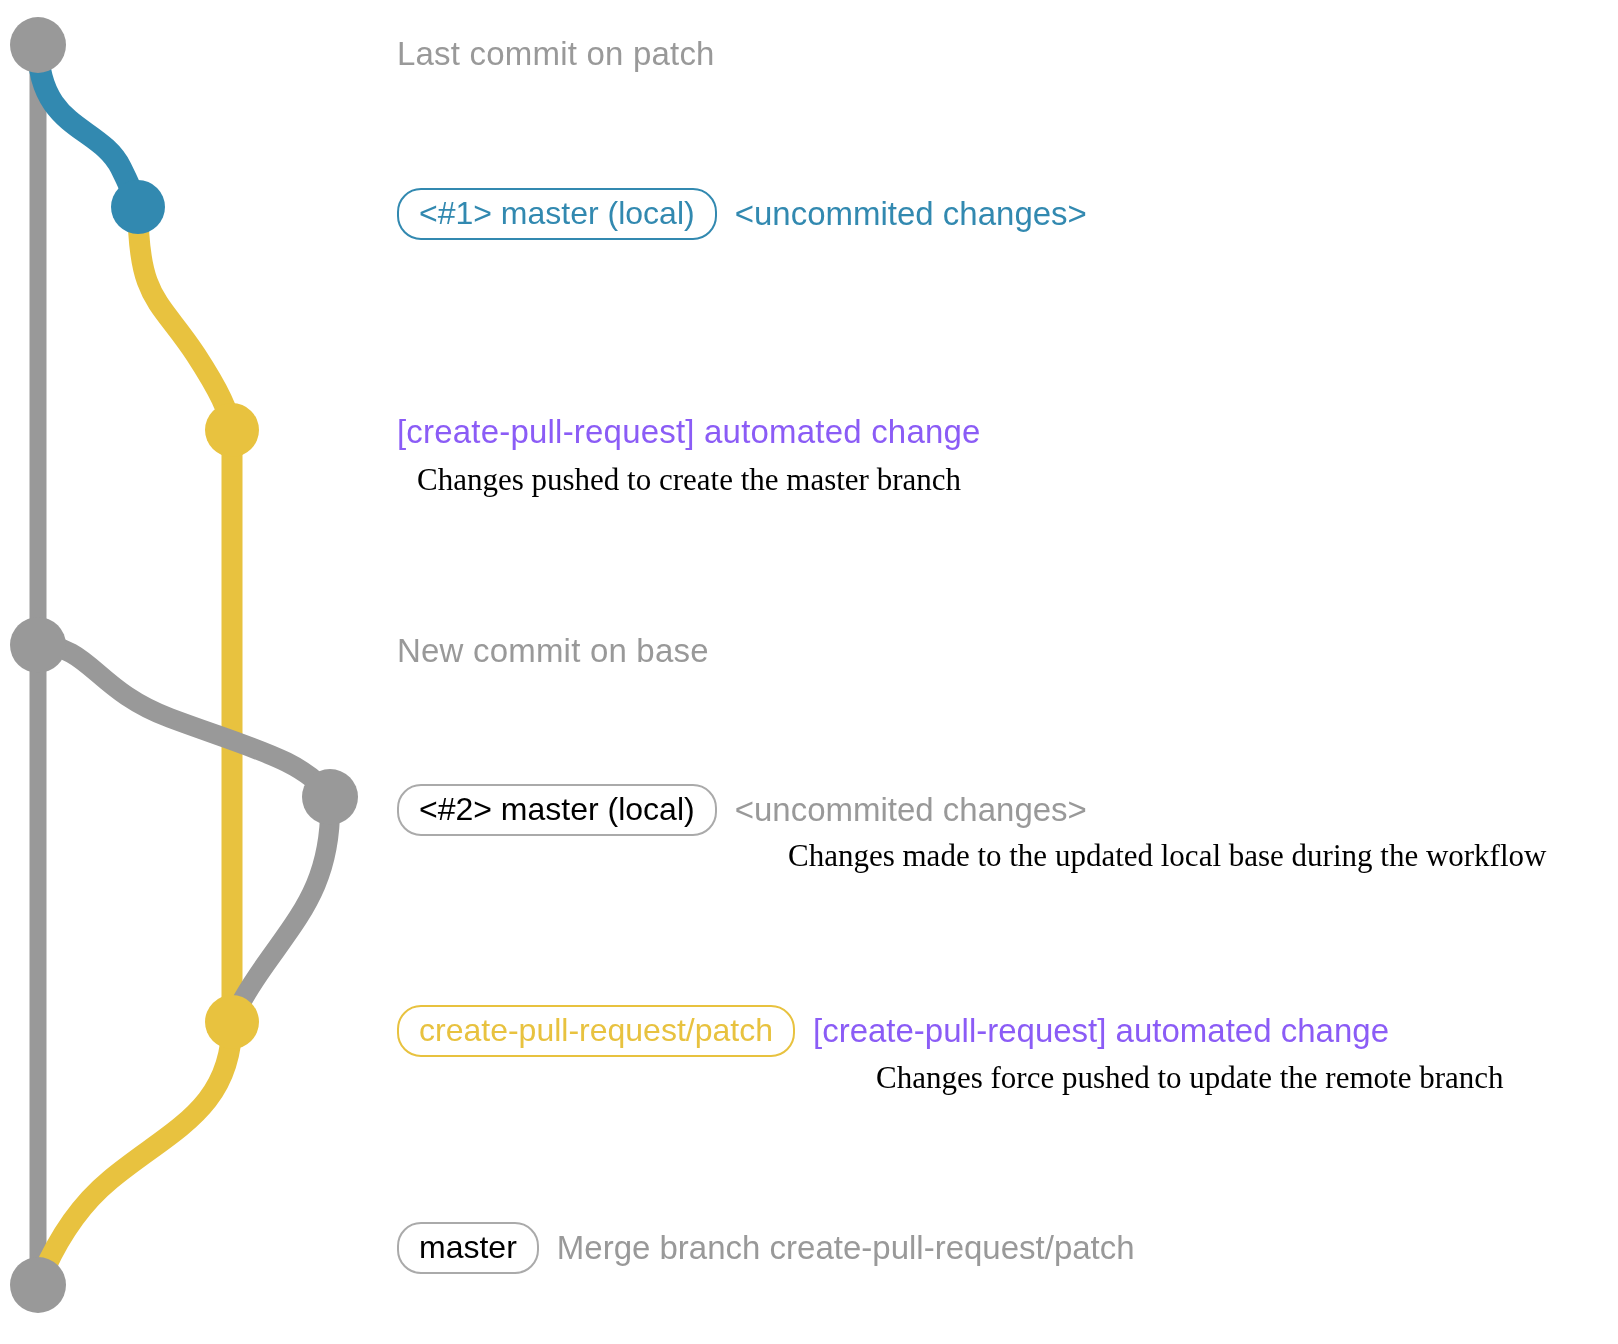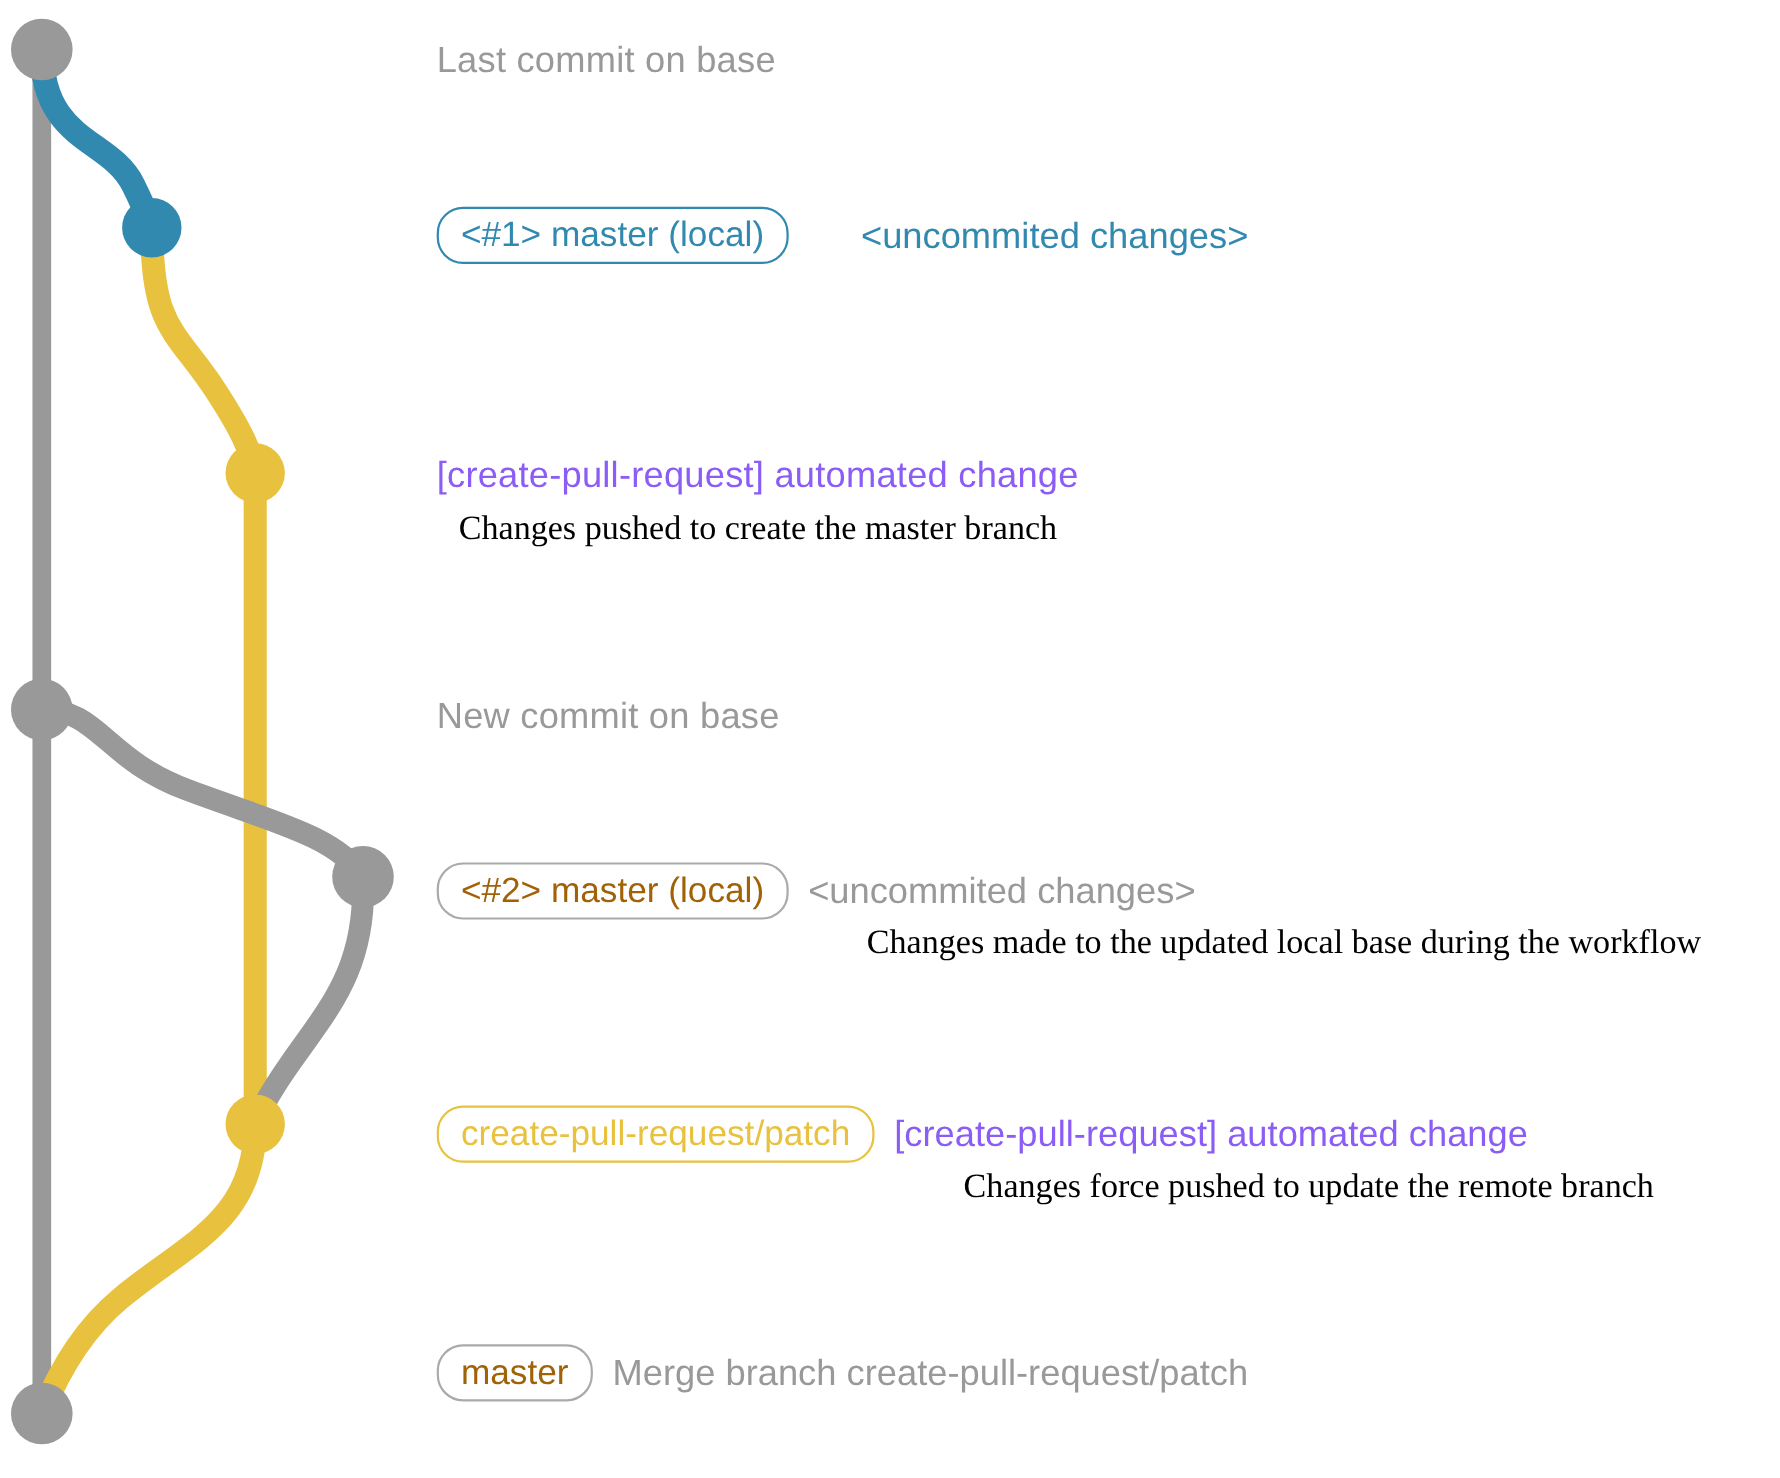--- a/index.html
+++ b/index.html
@@ -45,21 +45,21 @@
     border-radius: 24px;
     padding: 7px 20px 9px 20px;
     font-family: "Liberation Sans", sans-serif;
     font-size: 32px;
     line-height: 1;
     color: #999999;
     background: #ffffff;
   }
   .badge.blue  { border-color: #3289b0; color: #3289b0; }
   .badge.yellow{ border-color: #e8c23f; color: #e8c23f; }
-  .badge.gray  { border-color: #aaaaaa; color: #a16207; }
+  .badge.gray  { border-color: #aaaaaa; color: #000000; }
 
   .badge-caption {
     margin-left: 18px;
     font-family: "Liberation Sans", sans-serif;
     font-size: 33px;
   }
   .c-blue   { color: #3289b0; }
   .c-yellow { color: #8b5cf6; }
   .c-gray   { color: #999999; }
 
@@ -95,24 +95,24 @@
     <circle cx="38" cy="45" r="28" fill="#999999"></circle>
     <circle cx="138" cy="207" r="27" fill="#3289b0"></circle>
     <circle cx="232" cy="430" r="27" fill="#e8c23f"></circle>
     <circle cx="38" cy="645" r="28" fill="#999999"></circle>
     <circle cx="330" cy="797" r="28" fill="#999999"></circle>
     <circle cx="232" cy="1022" r="27" fill="#e8c23f"></circle>
     <circle cx="38" cy="1285" r="28" fill="#999999"></circle>
   </svg>
 
   <div class="row" style="left:397px; top:35px;">
-    <span class="plain-label c-gray">Last commit on base</span>
+    <span class="plain-label c-gray">Last commit on patch</span>
   </div>
 
-  <div class="row" style="left:397px; top:188px;gap:48px;">
+  <div class="row" style="left:397px; top:188px;">
     <span class="badge blue">&lt;#1&gt; master (local)</span>
     <span class="badge-caption c-blue">&lt;uncommited changes&gt;</span>
   </div>
 
   <div class="row" style="left:397px; top:413px;">
     <span class="plain-label c-yellow">[create-pull-request] automated change</span>
   </div>
   <div class="sub" style="left:417px; top:462px;">Changes pushed to create the master branch</div>
 
   <div class="row" style="left:397px; top:632px;">

